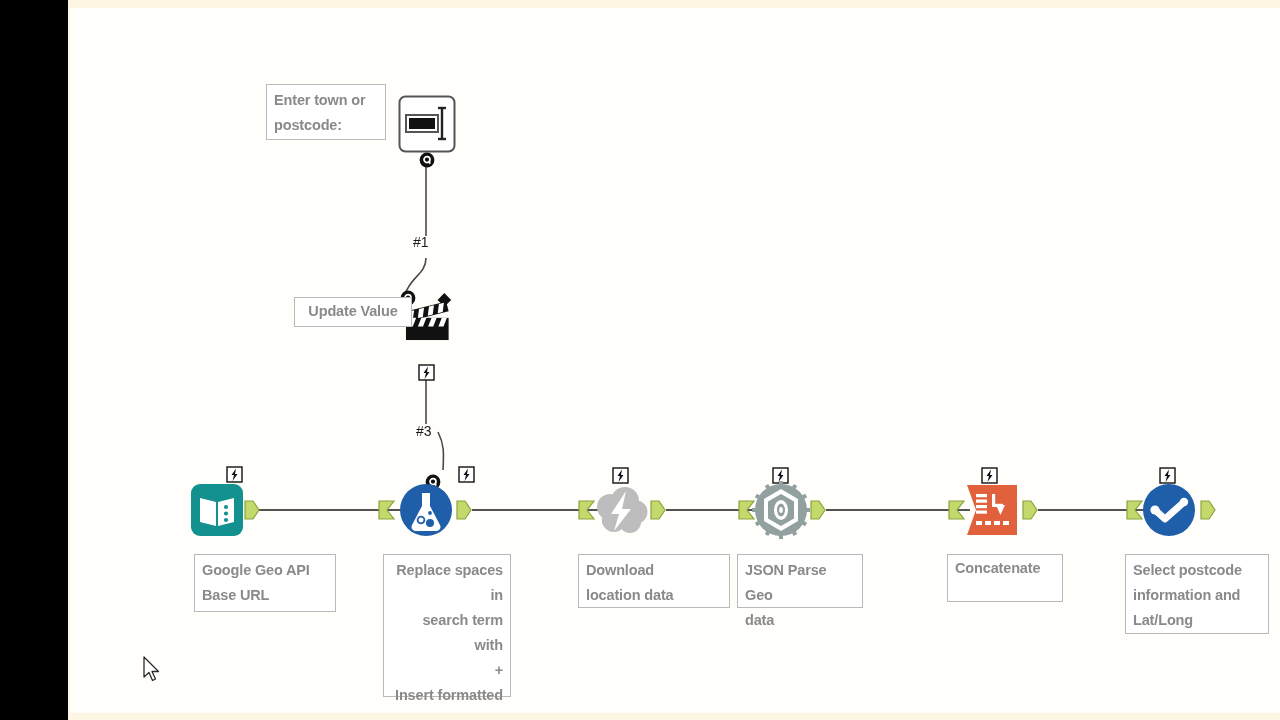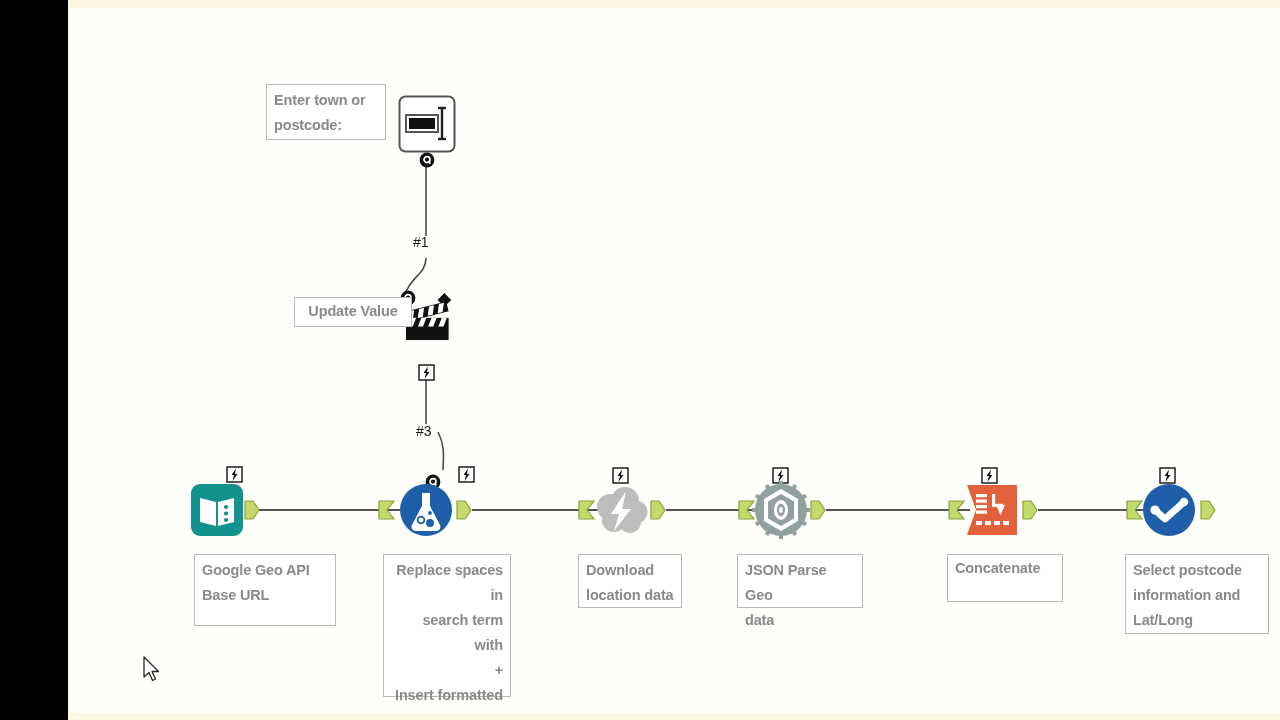--- a/index.html
+++ b/index.html
@@ -182,21 +182,21 @@
         <circle cx="38" cy="26" r="2.1" fill="#12918f"></circle>
         <circle cx="38" cy="32.5" r="2.1" fill="#12918f"></circle>
         <circle cx="38" cy="39" r="2.1" fill="#12918f"></circle>
       </svg>
     </div>
     <div class="port" style="left:174px; top:492px;">
       <svg width="16" height="20" viewBox="0 0 16 20" xmlns="http://www.w3.org/2000/svg">
         <polygon points="1,1 9,1 15,10 9,19 1,19" fill="#c3d96b" stroke="#8aa33f" stroke-width="1.2"></polygon>
       </svg>
     </div>
-    <div class="label-box" style="left:124px; top:546px; width:142px; height:72px;">Google Geo API
+    <div class="label-box" style="left:124px; top:546px; width:142px; height:58px;">Google Geo API
 Base URL</div>
 
     <div class="badge" style="left:355px; top:466px;">
       <svg width="16" height="16" viewBox="0 0 16 16" xmlns="http://www.w3.org/2000/svg">
         <circle cx="8" cy="8" r="7.4" fill="#111111"></circle>
         <circle cx="8" cy="7.6" r="3" fill="none" stroke="#ffffff" stroke-width="1.7"></circle>
         <line x1="9.4" y1="9.4" x2="11.3" y2="11.6" stroke="#ffffff" stroke-width="1.7"></line>
       </svg>
     </div>
     <div class="badge" style="left:388px; top:458px;">
@@ -253,21 +253,21 @@
           <rect x="10" y="26" width="38" height="17"></rect>
         </g>
         <polygon points="34,10 19,33 27,33 22,50 39,28 30,28" fill="#ffffff"></polygon>
       </svg>
     </div>
     <div class="port" style="left:580px; top:492px;">
       <svg width="16" height="20" viewBox="0 0 16 20" xmlns="http://www.w3.org/2000/svg">
         <polygon points="1,1 9,1 15,10 9,19 1,19" fill="#c3d96b" stroke="#8aa33f" stroke-width="1.2"></polygon>
       </svg>
     </div>
-    <div class="label-box" style="left:508px; top:546px; width:104px; height:54px;">Download
+    <div class="label-box" style="left:508px; top:546px; width:152px; height:54px;">Download
 location data</div>
 
     <div class="badge" style="left:702px; top:459px;">
       <svg width="17" height="17" viewBox="0 0 17 17" xmlns="http://www.w3.org/2000/svg">
         <rect x="1" y="1" width="15" height="15" fill="#ffffff" stroke="#111111" stroke-width="1.4"></rect>
         <polygon points="10,2.5 5.5,9 8,9 6.5,15 11.5,8 9,8" fill="#111111"></polygon>
       </svg>
     </div>
     <div class="port" style="left:668px; top:492px;">
       <svg width="18" height="20" viewBox="0 0 18 20" xmlns="http://www.w3.org/2000/svg">

